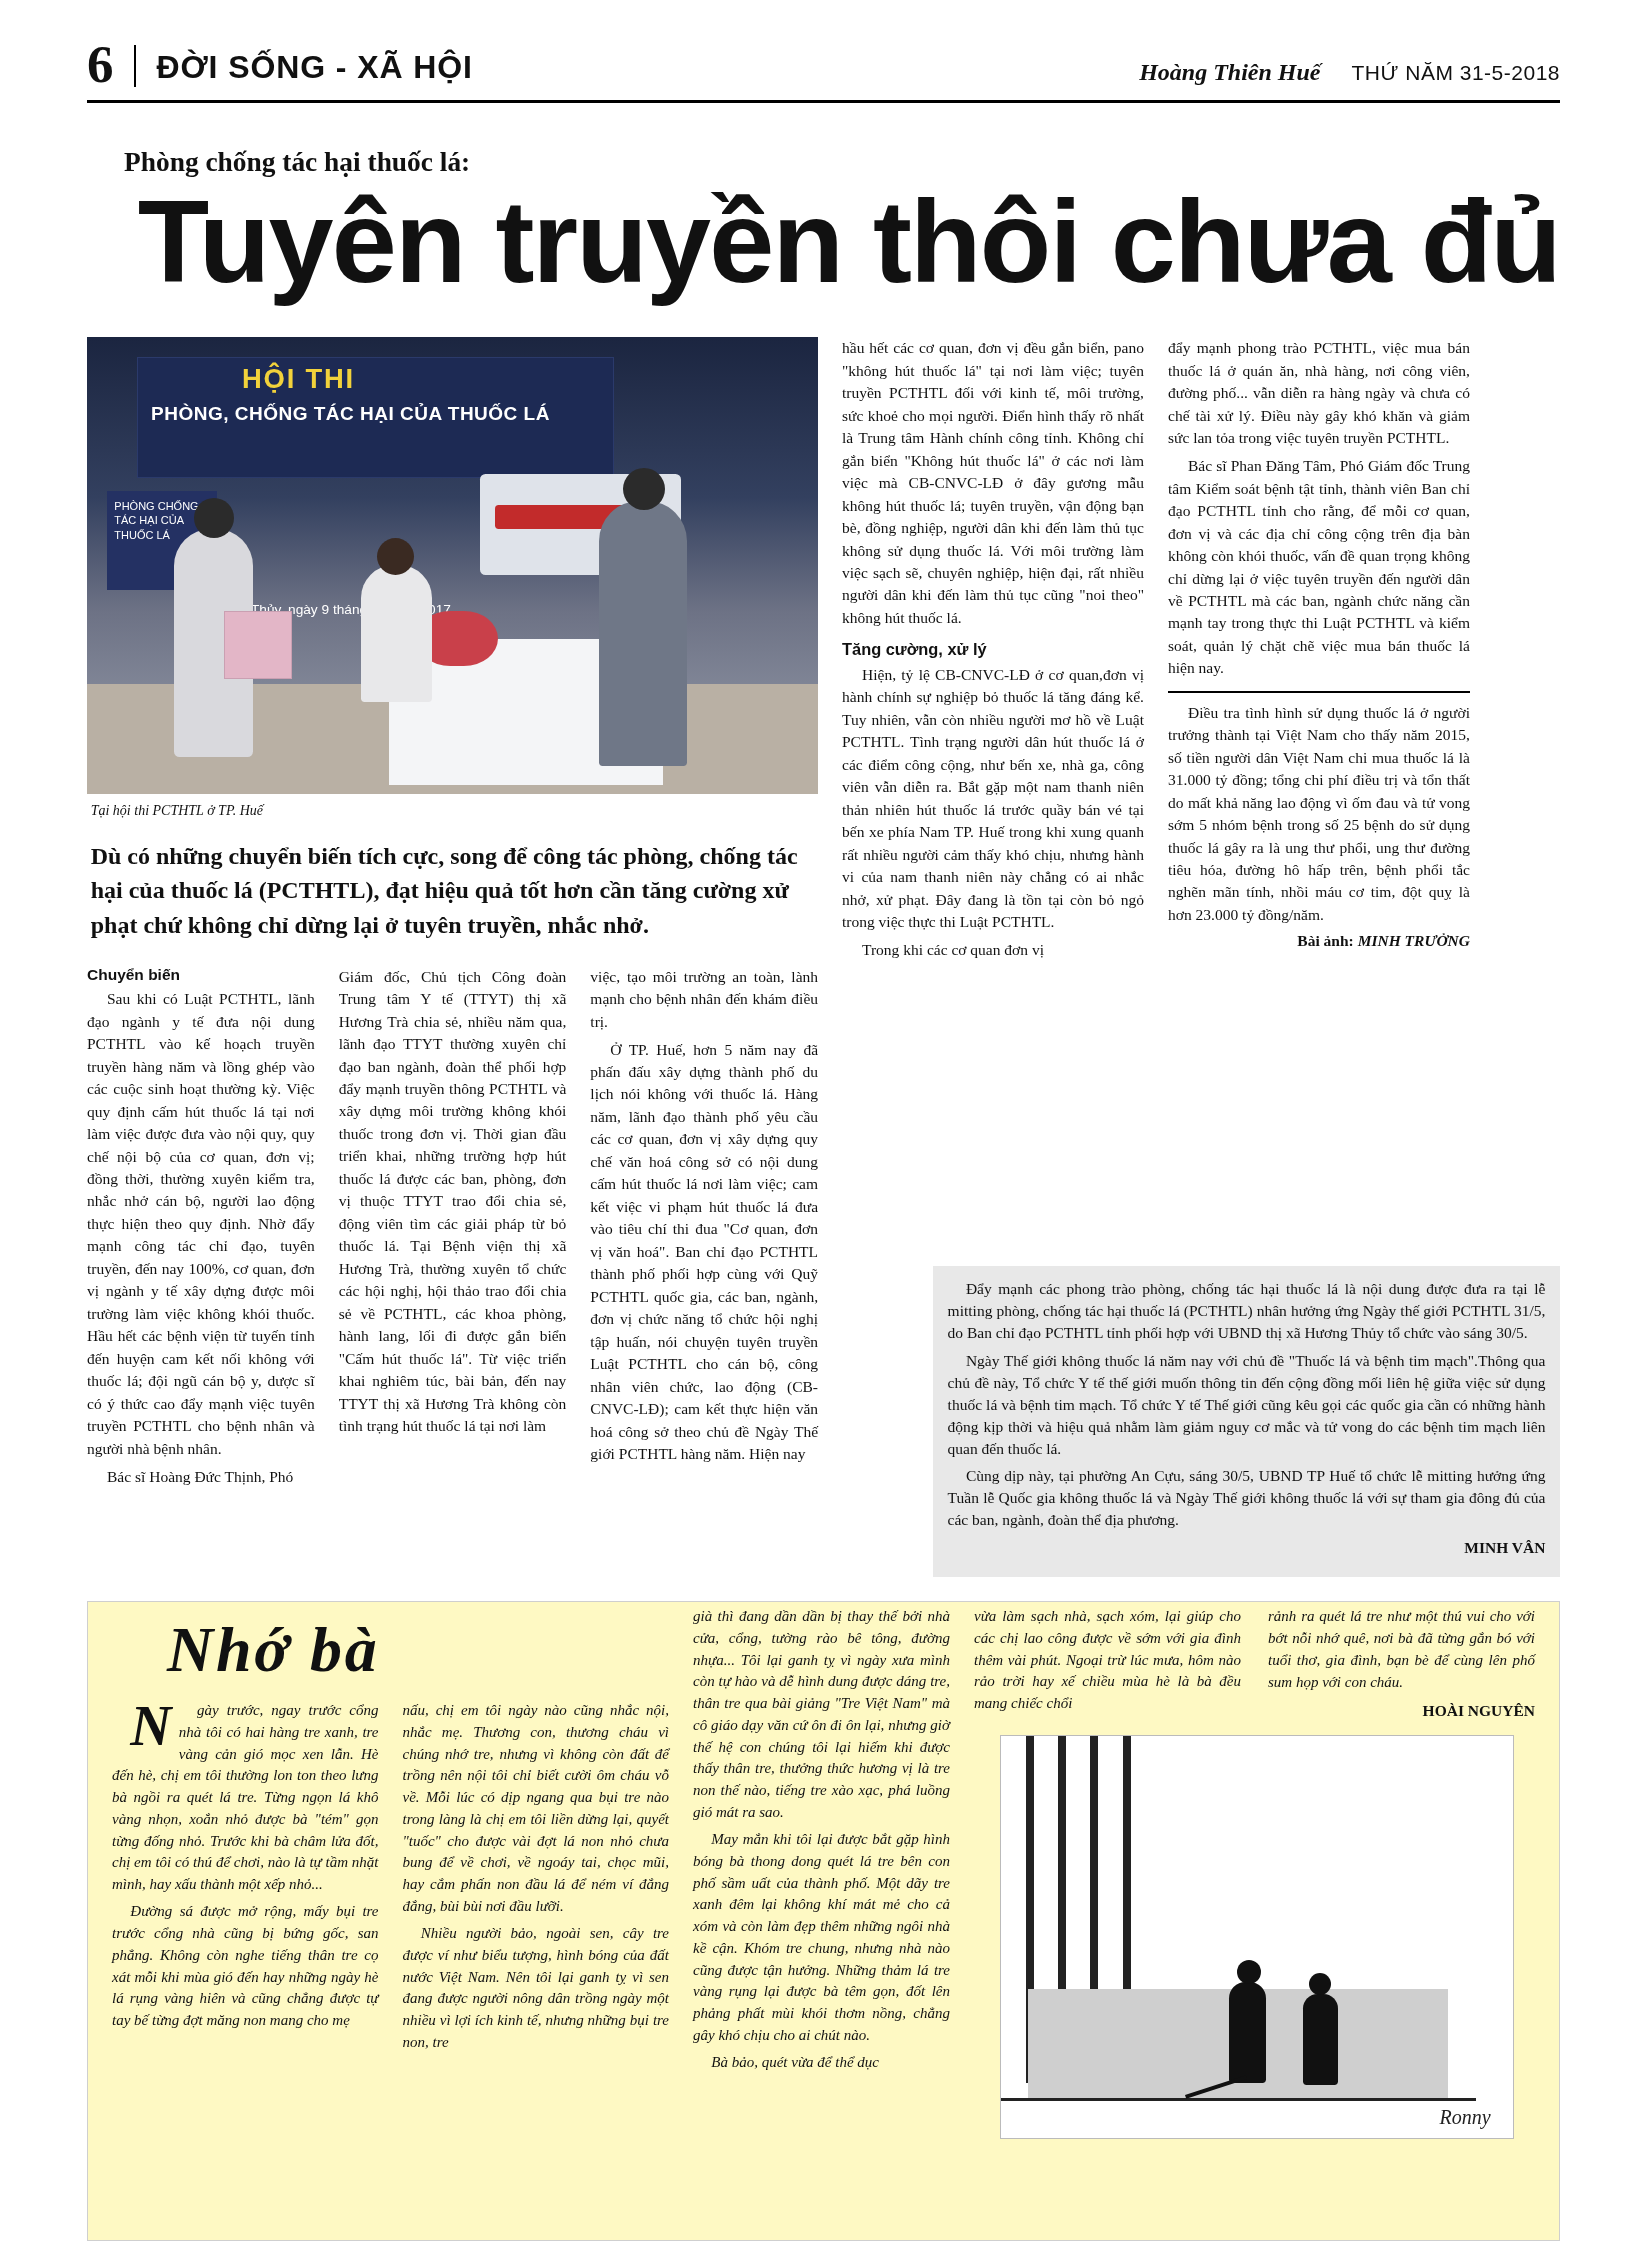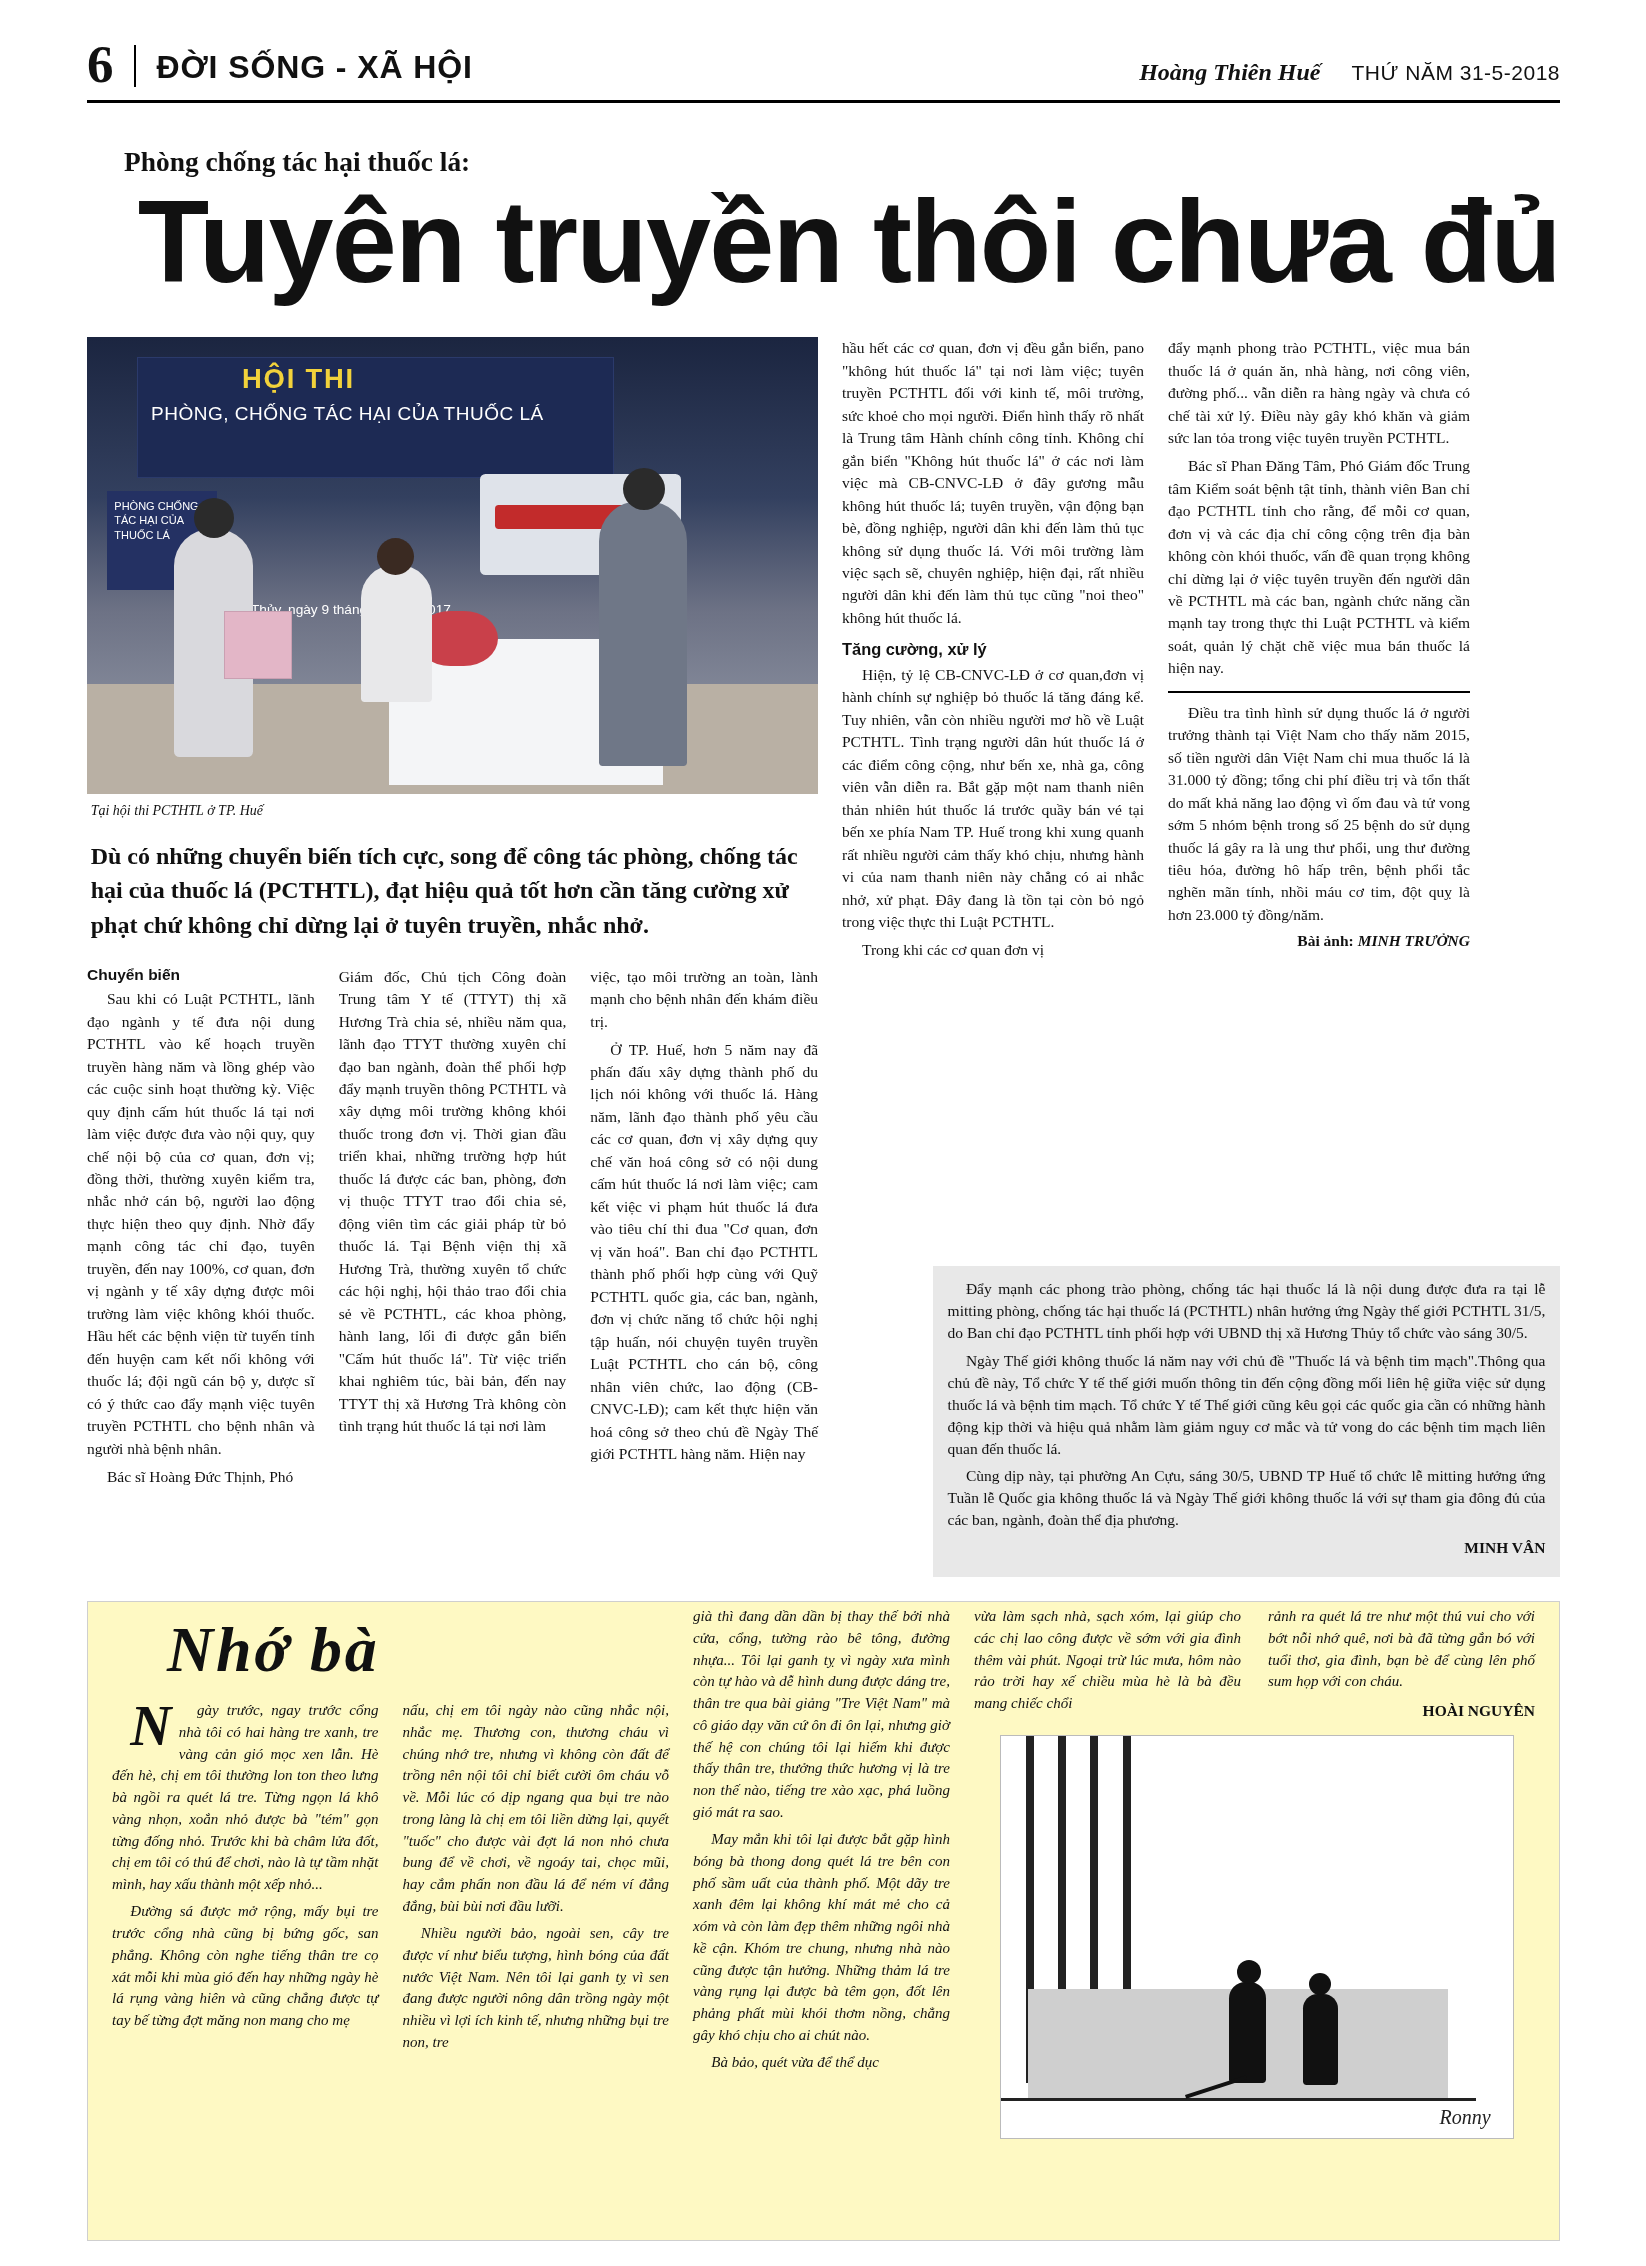--- a/index.html
+++ b/index.html
@@ -48,21 +48,21 @@
   .photo {
     width:731px; height:457px;
     background:linear-gradient(#1b2540,#33405f 35%,#6d7285 60%,#9aa0ae 100%);
     position:relative; overflow:hidden;
   }
   .photo .stage-banner {
     position:absolute; left:50px; top:20px; width:475px; height:119px;
     background:#1d2a54; border:1.8px solid #2b3a6b;
   }
   .photo .hoithi { position:absolute; left:155px; top:25.6px; color:#f2d23b; font-weight:bold; font-size:27.4px; font-family:"Liberation Sans",sans-serif; letter-spacing:1.8px;}
-  .photo .banner-line { position:absolute; left:64px; top:66px; color:#fff; font-weight:normal; font-size:19px; font-family:"Liberation Sans",sans-serif; letter-spacing:0.5px;}
+  .photo .banner-line { position:absolute; left:64px; top:66px; color:#fff; font-weight:bold; font-size:19px; font-family:"Liberation Sans",sans-serif; letter-spacing:0.5px;}
   .photo .side-box { position:absolute; left:20px; top:154px; width:110px; height:99px; background:#243163; color:#fff; font-size:11px; font-family:"Liberation Sans",sans-serif; padding:7.3px; box-sizing:border-box; line-height:1.35;}
   .photo .cig-box { position:absolute; left:393px; top:137px; width:201px; height:101px; background:#dfe3ea; border-radius:5.5px; }
   .photo .cig-box:after{content:"";position:absolute;left:14.6px;top:31px;width:164px;height:24px;background:#c22b2b;border-radius:3.7px;}
   .photo .date-strip { position:absolute; left:164px; top:265px; color:#fff; font-size:13.7px; font-family:"Liberation Sans",sans-serif;}
   .photo .table-cloth { position:absolute; left:302px; top:302px; width:274px; height:146px; background:#f4f5f7; }
   .photo .floor { position:absolute; left:0; bottom:0; width:731px; height:110px; background:#b9b0a4; }
   .photo .p1 { position:absolute; left:87px; top:192px; width:79px; height:228px; background:#d9d9dd; border-radius:37px 37px 5.5px 5.5px;}
   .photo .p1:after{content:"";position:absolute;left:20px;top:-31px;width:40px;height:40px;border-radius:50%;background:#2b2b2b;}
   .photo .p2 { position:absolute; left:274px; top:228px; width:71px; height:137px; background:#e8e8ea; border-radius:33px 33px 3.7px 3.7px;}
   .photo .p2:after{content:"";position:absolute;left:16.4px;top:-27.4px;width:37px;height:37px;border-radius:50%;background:#3a2a22;}
@@ -235,21 +235,21 @@
         </div>
       </div>
 
       <div class="fcol">
         <p style="text-indent:0">già thì đang dần dần bị thay thế bởi nhà cửa, cổng, tường rào bê tông, đường nhựa... Tôi lại ganh tỵ vì ngày xưa mình còn tự hào và dễ hình dung được dáng tre, thân tre qua bài giảng "Tre Việt Nam" mà cô giáo dạy văn cứ ôn đi ôn lại, nhưng giờ thế hệ con chúng tôi lại hiếm khi được thấy thân tre, thưởng thức hương vị là tre non thế nào, tiếng tre xào xạc, phá luồng gió mát ra sao.</p>
         <p>May mắn khi tôi lại được bắt gặp hình bóng bà thong dong quét lá tre bên con phố sầm uất của thành phố. Một dãy tre xanh đêm lại không khí mát mẻ cho cả xóm và còn làm đẹp thêm những ngôi nhà kề cận. Khóm tre chung, nhưng nhà nào cũng được tận hưởng. Những thảm lá tre vàng rụng lại được bà têm gọn, đốt lên phảng phất mùi khói thơm nồng, chẳng gây khó chịu cho ai chút nào.</p>
         <p>Bà bảo, quét vừa để thể dục</p>
       </div>
 
       <div style="width:567px;">
-        <div style="display:flex; gap:27px;">
+        <div style="display:flex; gap:27px;align-items:flex-end;">
           <div class="fcol">
             <p style="text-indent:0">vừa làm sạch nhà, sạch xóm, lại giúp cho các chị lao công được về sớm với gia đình thêm vài phút. Ngoại trừ lúc mưa, hôm nào rảo trời hay xế chiều mùa hè là bà đều mang chiếc chổi</p>
           </div>
           <div class="fcol">
             <p style="text-indent:0">rảnh ra quét lá tre như một thú vui cho với bớt nỗi nhớ quê, nơi bà đã từng gắn bó với tuổi thơ, gia đình, bạn bè để cùng lên phố sum họp với con cháu.</p>
             <div class="feature-sign">HOÀI NGUYÊN</div>
           </div>
         </div>
         <div class="illus" style="margin-top:14.6px; margin-left:25.6px; width:512px; height:402px;">
           <div class="sky"></div>

